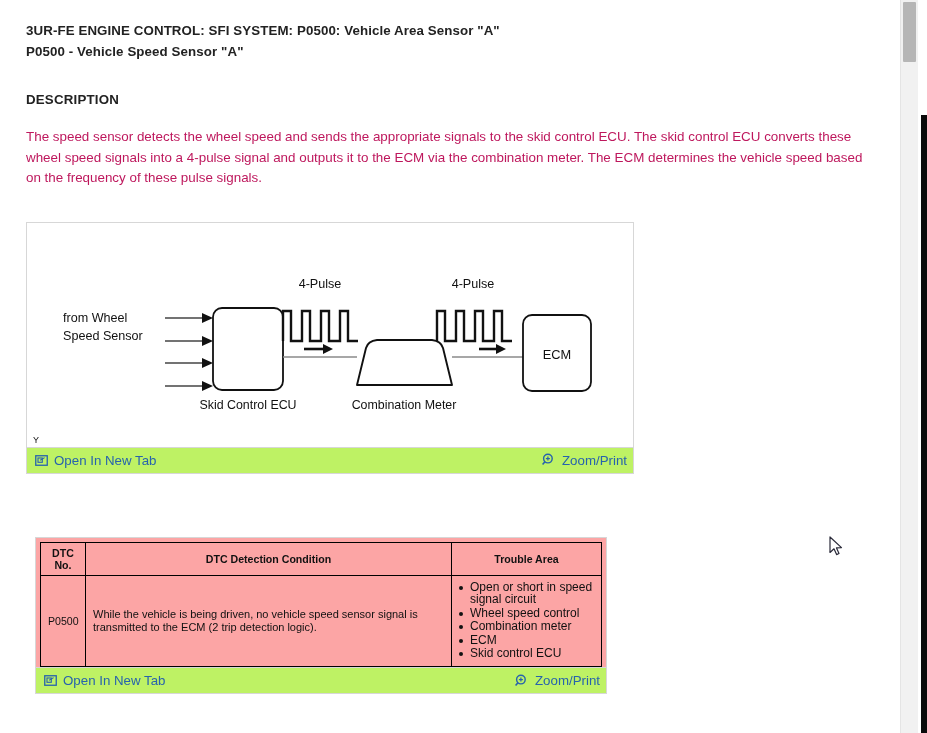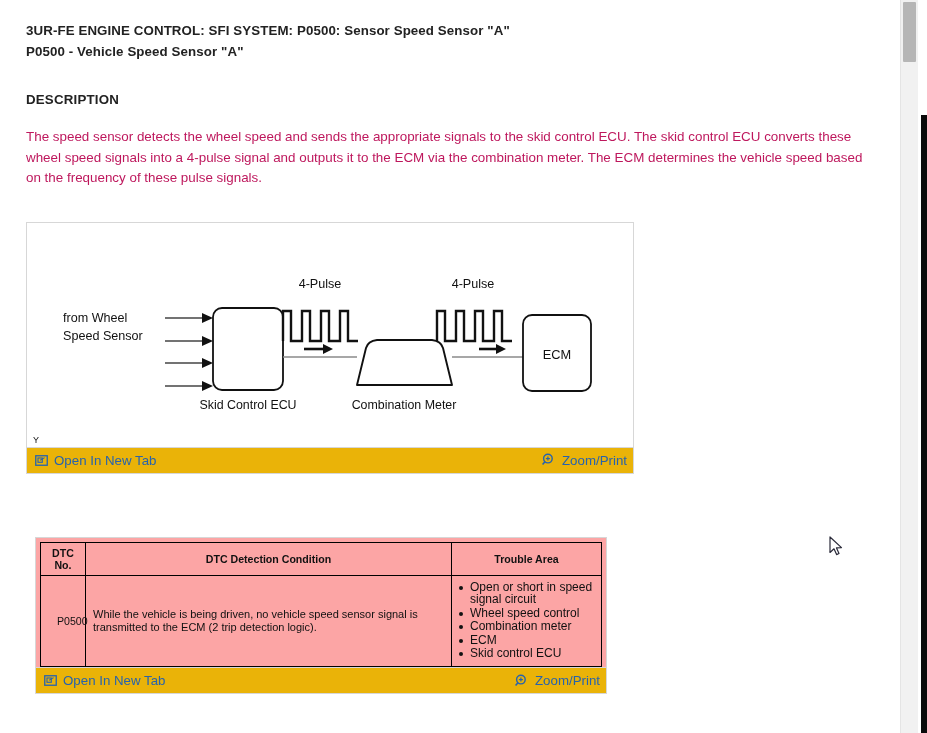--- a/index.html
+++ b/index.html
@@ -63,21 +63,21 @@
   .figure-panel.diagram-panel {
     margin-top: 33px;
     margin-left: 0;
     width: 608px;
   }
   .figure-body {
     position: relative;
     background: #ffffff;
   }
   .figure-footer {
-    background: #eab308;
+    background: #bef264;
     border-top: 1px solid #d7d7d7;
     height: 26px;
     display: flex;
     align-items: center;
     justify-content: space-between;
     padding: 0 6px 0 8px;
     box-sizing: border-box;
   }
   .foot-link {
     display: inline-flex;
@@ -139,21 +139,21 @@
     font-weight: bold;
     text-align: center;
     padding: 4px 2px;
     line-height: 12px;
   }
   .col-no  { width: 45px; }
   .col-ta  { width: 150px; }
   td.cell-no {
     text-align: left;
     font-size: 10.6px;
-    padding: 4px 16px;
+    padding: 4px 7px;
   }
   td.cell-cond {
     font-size: 11px;
     line-height: 13px;
     padding: 6px 7px;
   }
   td.cell-trouble {
     padding: 5px 6px 5px 6px;
     font-size: 12px;
     line-height: 12.6px;
@@ -225,21 +225,21 @@
     height: 22px;
     pointer-events: none;
   }
 </style>
 </head>
 <body>
 
 <div id="page">
   <div class="content">
 
-    <div class="doc-title">3UR-FE ENGINE CONTROL: SFI SYSTEM: P0500: Sensor Speed Sensor "A"</div>
+    <div class="doc-title">3UR-FE ENGINE CONTROL: SFI SYSTEM: P0500: Vehicle Area Sensor "A"</div>
 
     <div class="doc-subtitle">P0500 - Vehicle Speed Sensor "A"</div>
 
     <div class="section-heading">DESCRIPTION</div>
 
     <p class="desc-para">The speed sensor detects the wheel speed and sends the appropriate signals to the skid control ECU. The skid control ECU converts these wheel speed signals into a 4-pulse signal and outputs it to the ECM via the combination meter. The ECM determines the vehicle speed based on the frequency of these pulse signals.</p>
 
     <div class="figure-panel diagram-panel">
       <div class="figure-body">
         <div class="diagram-stage">

